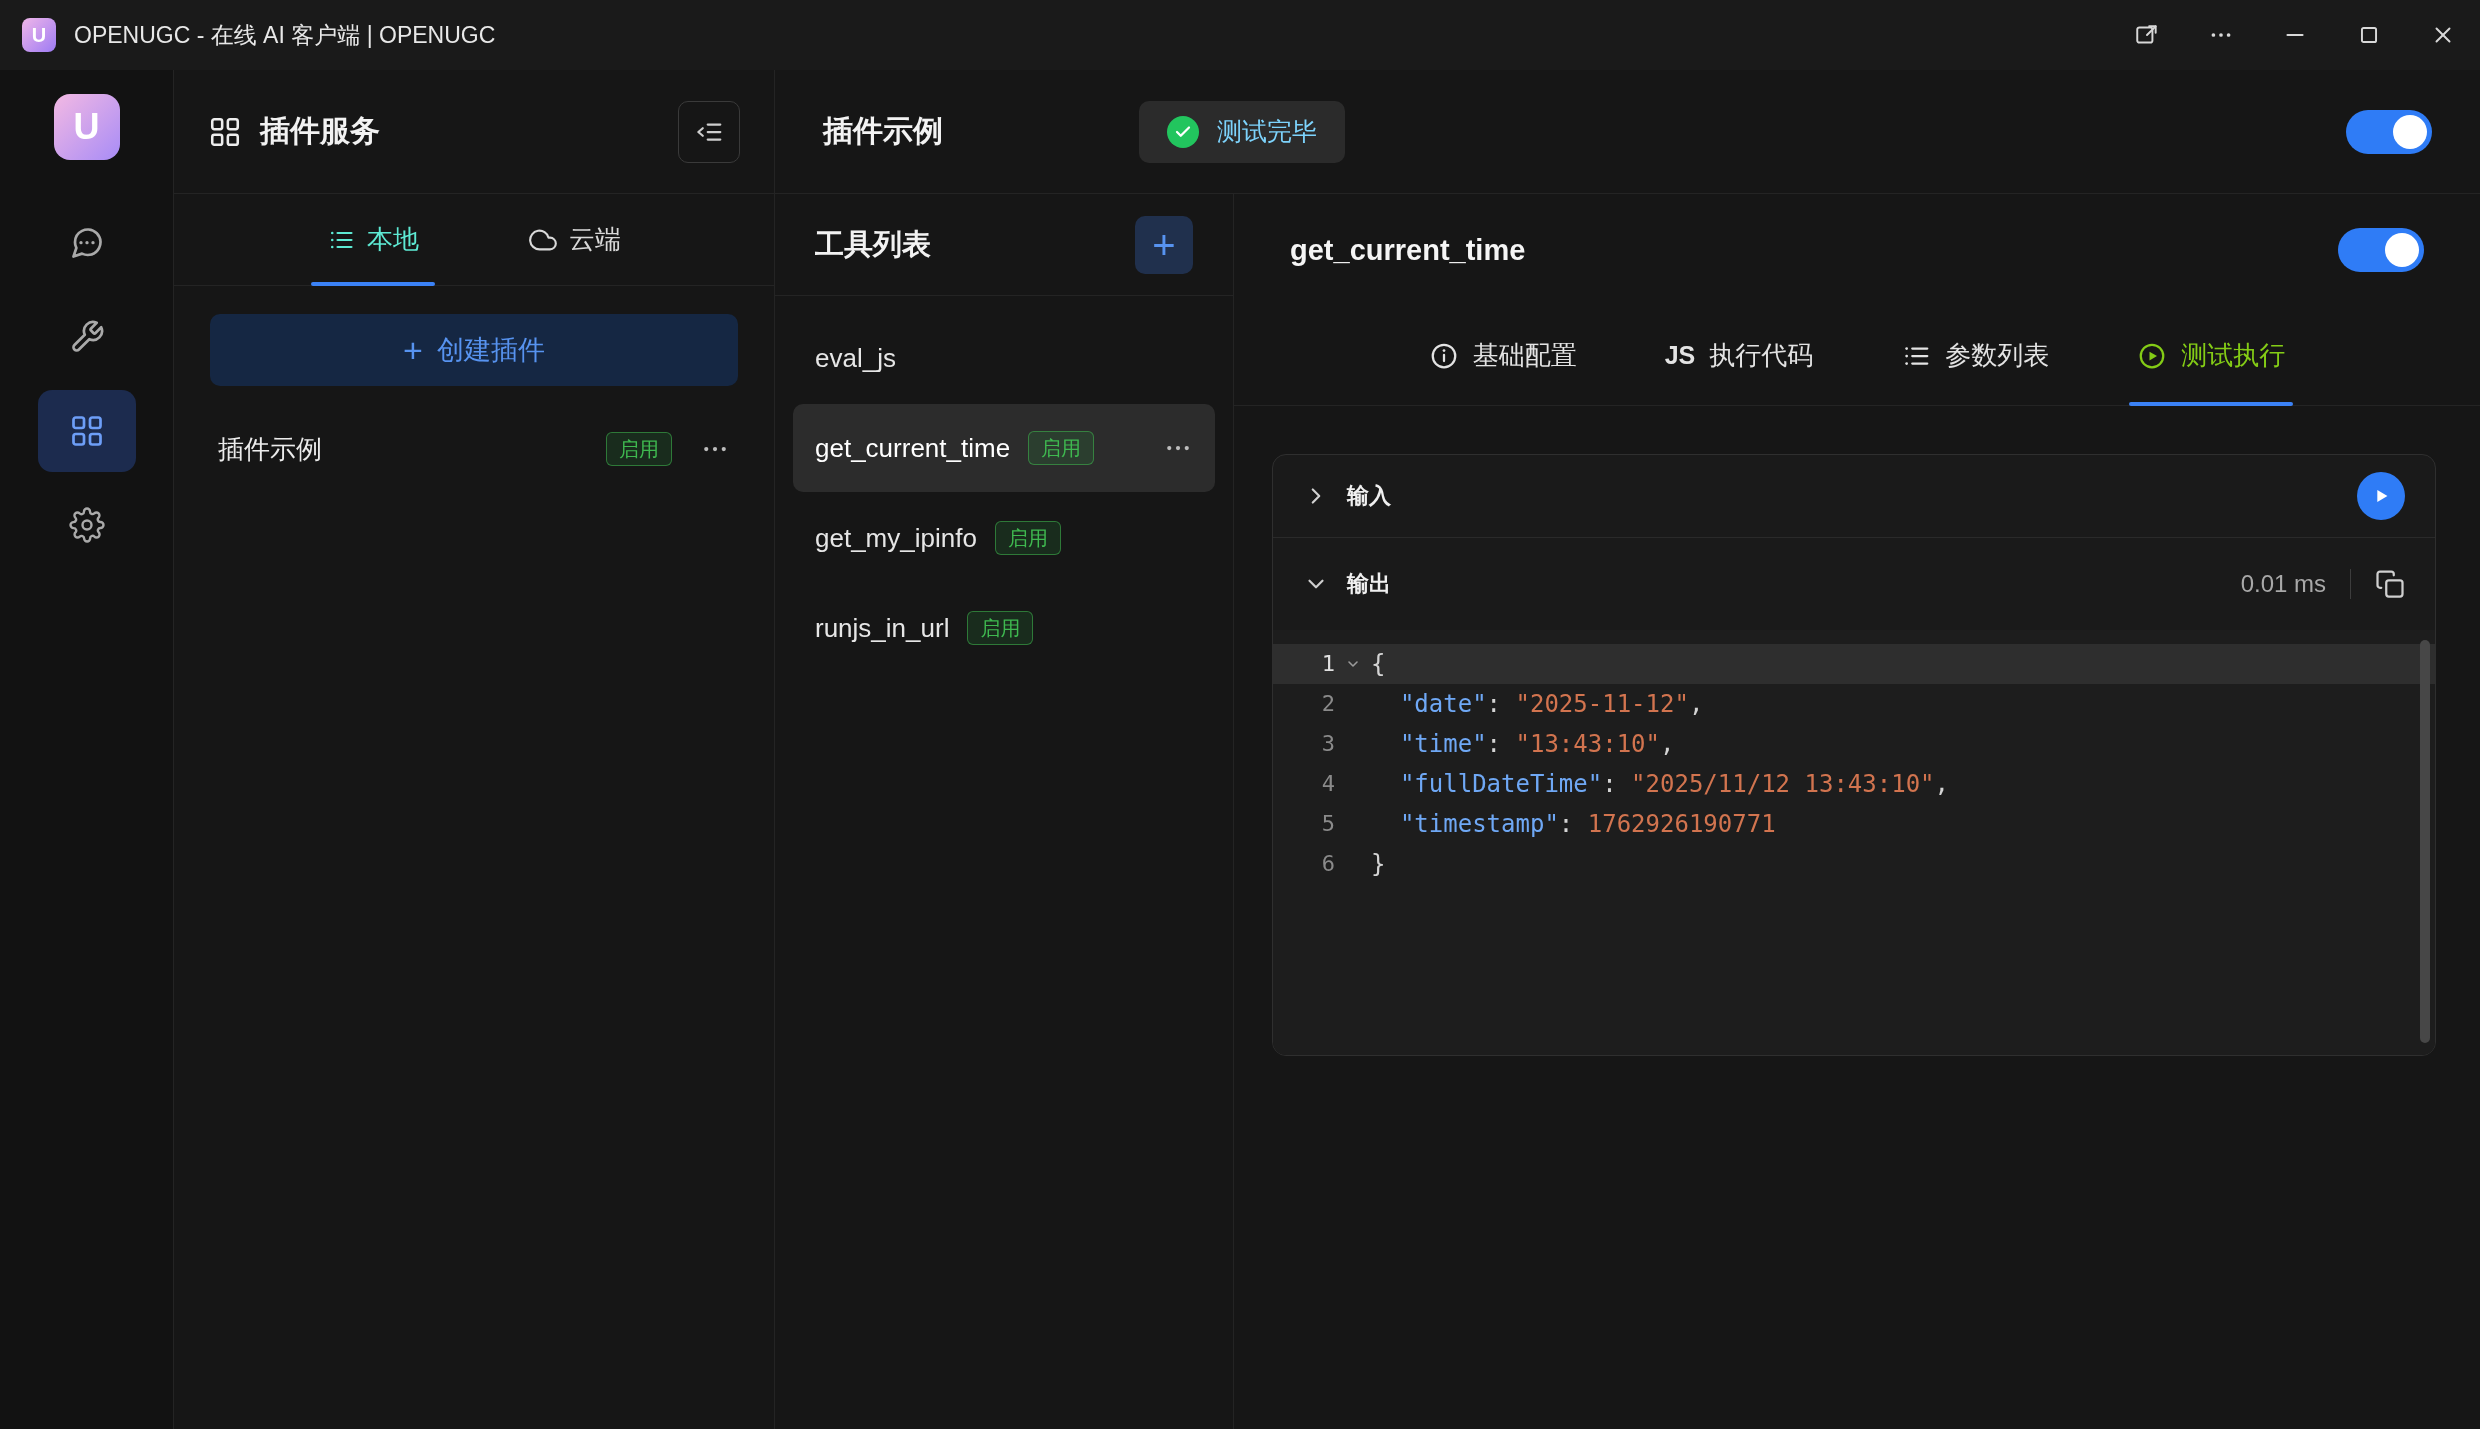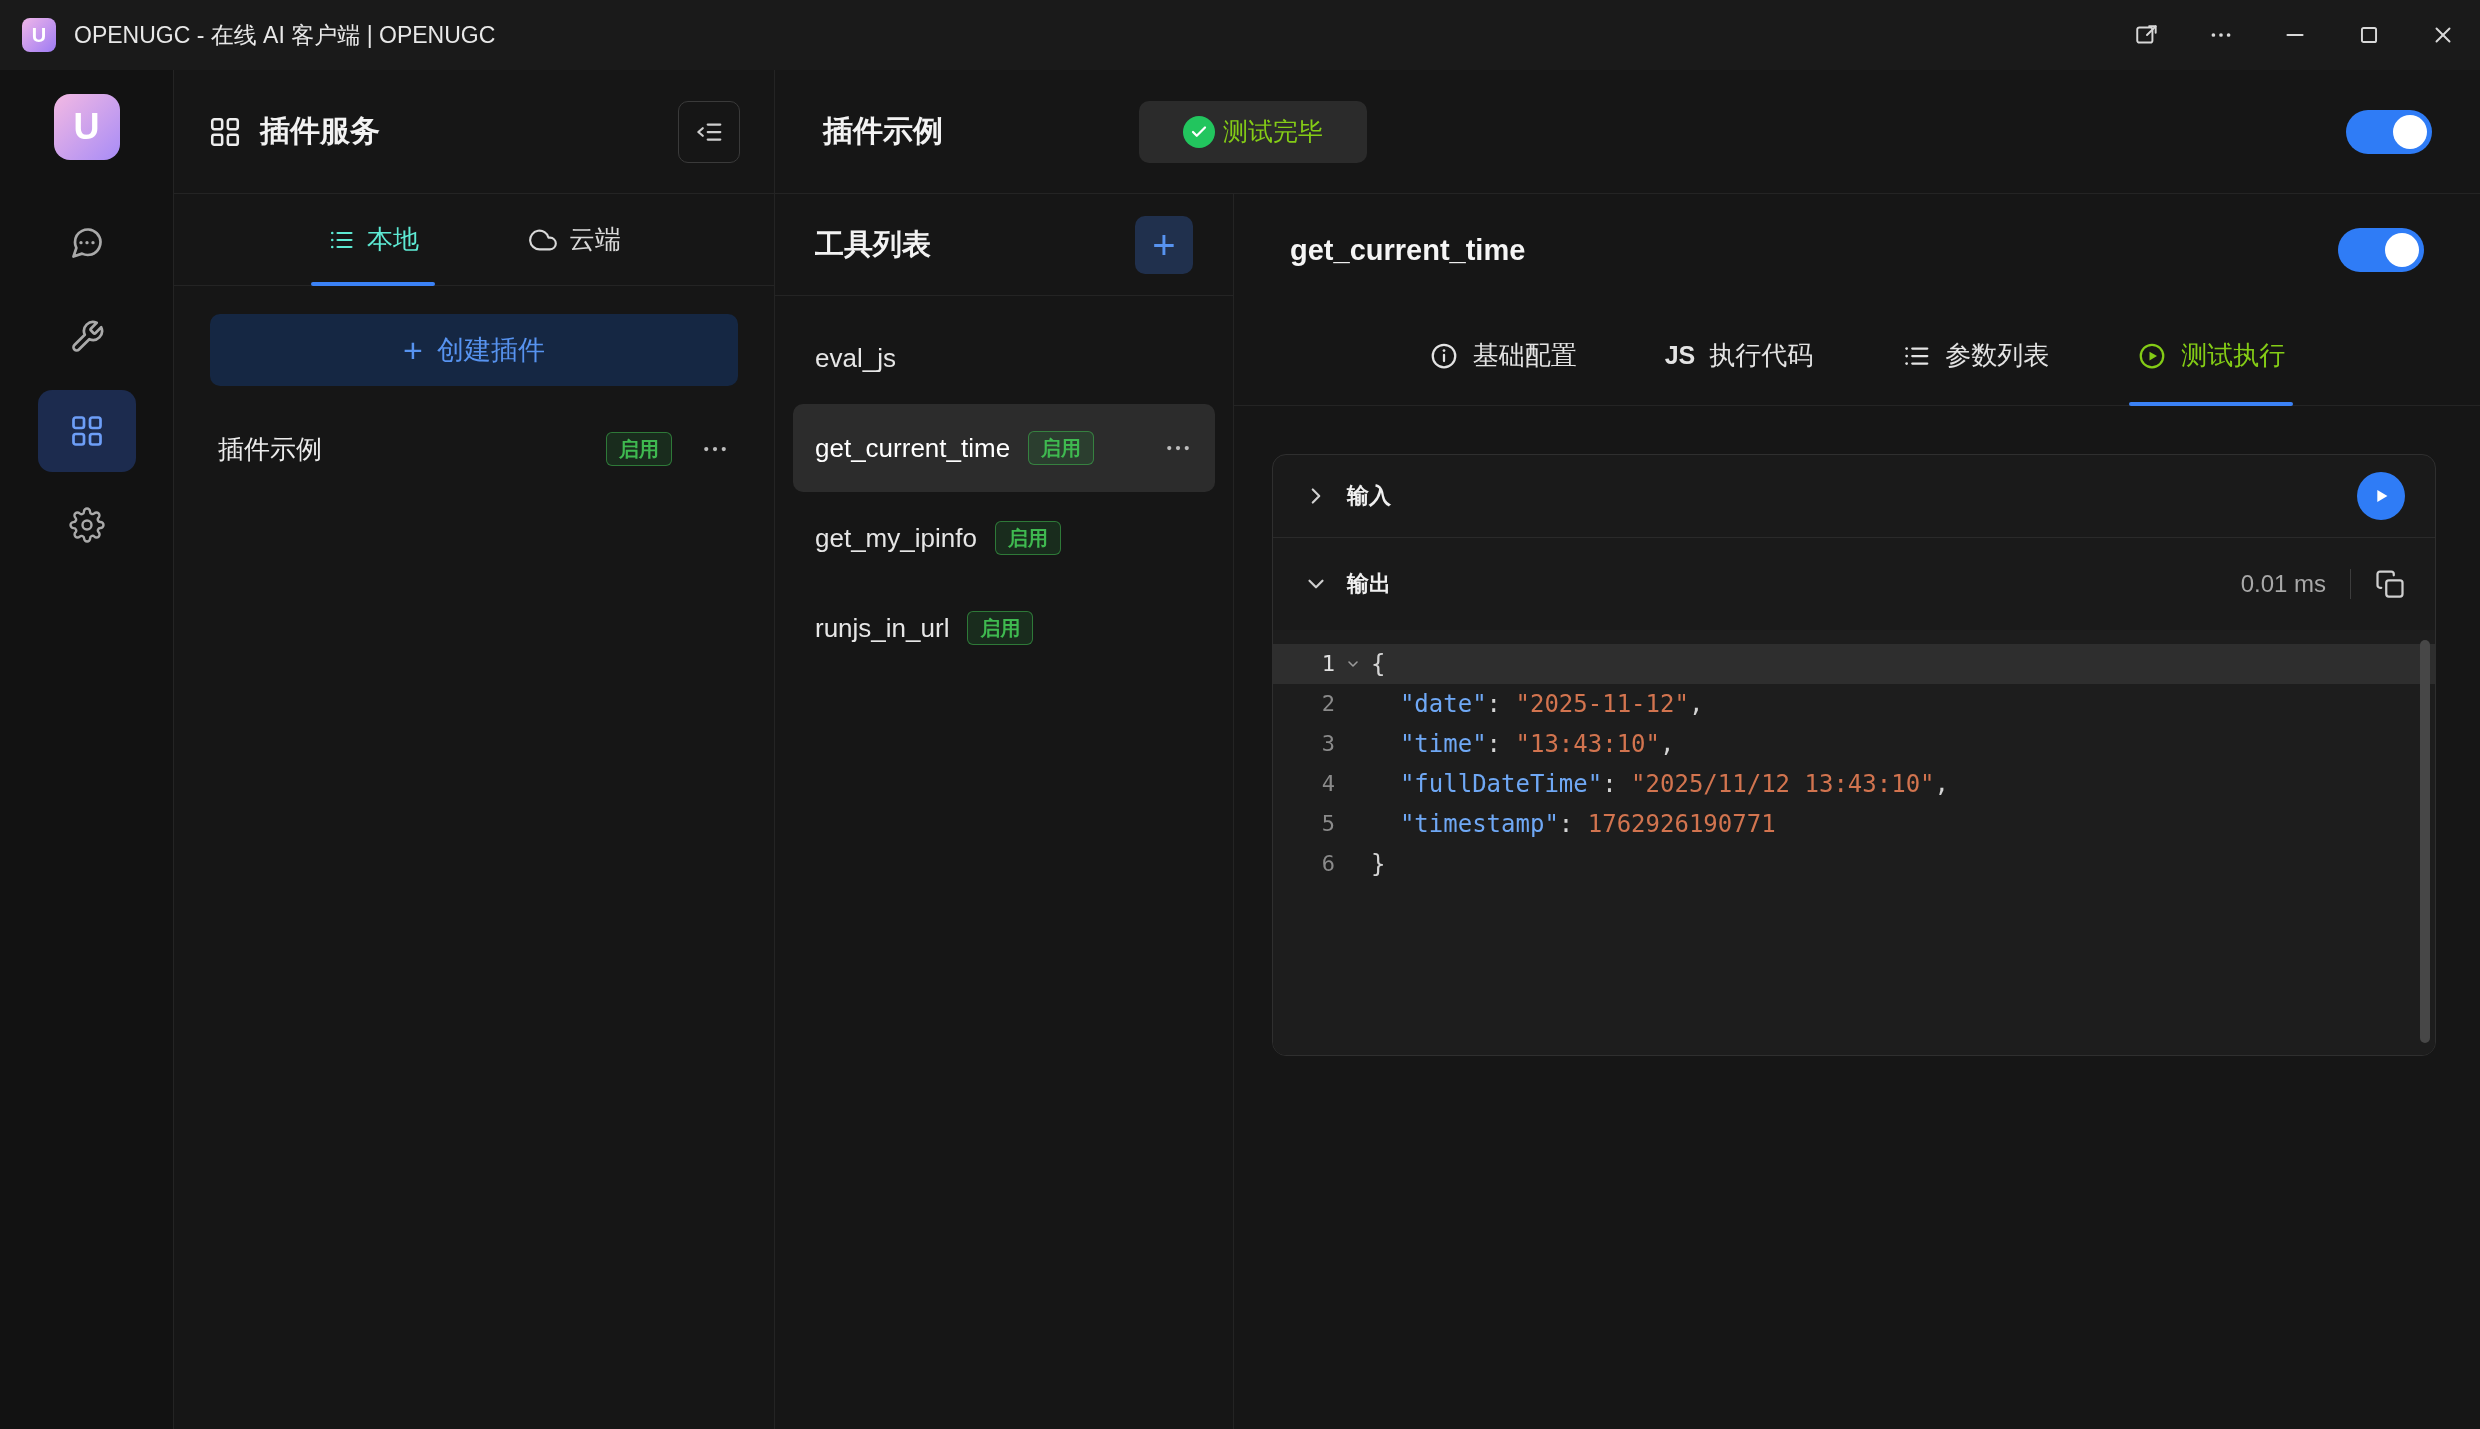--- a/index.html
+++ b/index.html
@@ -47,31 +47,31 @@
   .pp-tab svg { width:28px; height:28px; }
   .pp-tab.active { color:#5eead4; }
   .pp-tab.active::after { content:""; position:absolute; left:0; right:0; bottom:-1px; height:4px; background:#3b82f6; border-radius:2px; }
 
   .create-btn { margin:28px 36px 24px; height:72px; border-radius:10px; background:#152743; color:#5793f0;
     font-size:27px; display:flex; align-items:center; justify-content:center; gap:14px; }
   .create-plus { font-size:34px; line-height:1; }
 
   .plugin-item { margin:0 36px; height:78px; display:flex; align-items:center; padding:0 8px; font-size:26px; color:#ececec; }
   .badge { font-size:20px; color:#3fb950; background:rgba(46,160,67,0.16); border:1px solid rgba(63,185,80,0.55);
-    border-radius:6px; padding:4px 12px; line-height:1.2; white-space:nowrap;font-weight:bold; }
+    border-radius:6px; padding:4px 12px; line-height:1.2; white-space:nowrap; }
   .plugin-item .badge { margin-left:auto; }
   .more-btn { margin-left:28px; color:#bdbdbd; display:flex; }
   .more-btn svg { width:30px; height:30px; }
 
   
   .right { flex:1; display:flex; flex-direction:column; min-width:0; }
   .ws-header { height:124px; flex:0 0 auto; display:flex; align-items:center; padding:0 48px; border-bottom:1px solid #242424; }
   .ws-title { font-size:30px; font-weight:bold; color:#f3f3f3; }
   .status-pill { margin-left:196px; height:62px; background:#2b2b2b; border-radius:10px;
-    display:flex; align-items:center; gap:8px; padding:0 44px; font-size:25px; color:#84cc16; }
+    display:flex; align-items:center; gap:18px; padding:0 28px; font-size:25px; color:#7dd3fc; }
   .check-circle { width:32px; height:32px; border-radius:50%; background:#22c55e;
     display:flex; align-items:center; justify-content:center; }
   .check-circle svg { width:18px; height:18px; }
 
   .toggle { margin-left:auto; width:86px; height:44px; border-radius:22px; background:#2f7cf6; position:relative; flex:0 0 auto; }
   .toggle .knob { position:absolute; width:34px; height:34px; border-radius:50%; background:#fff; top:5px; right:5px; }
 
   .ws-body { flex:1; display:flex; min-height:0; }
 
   

